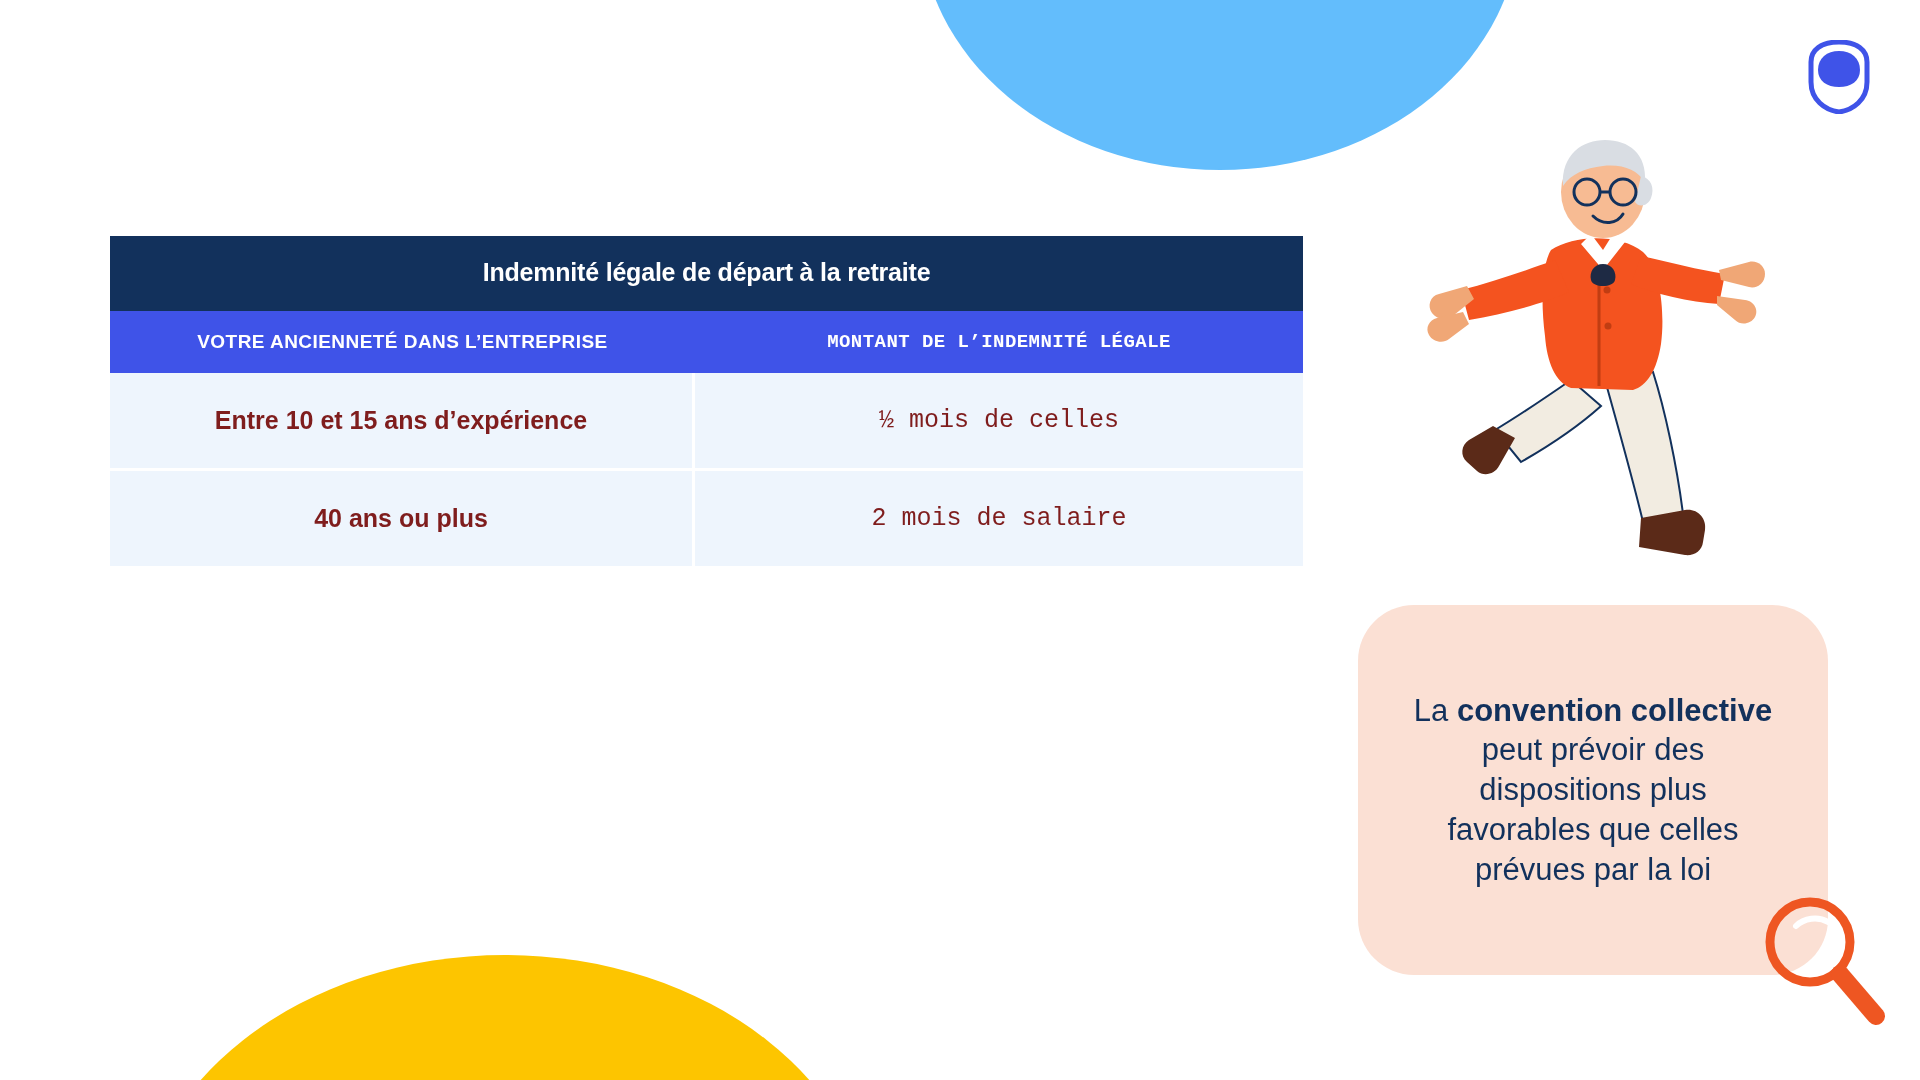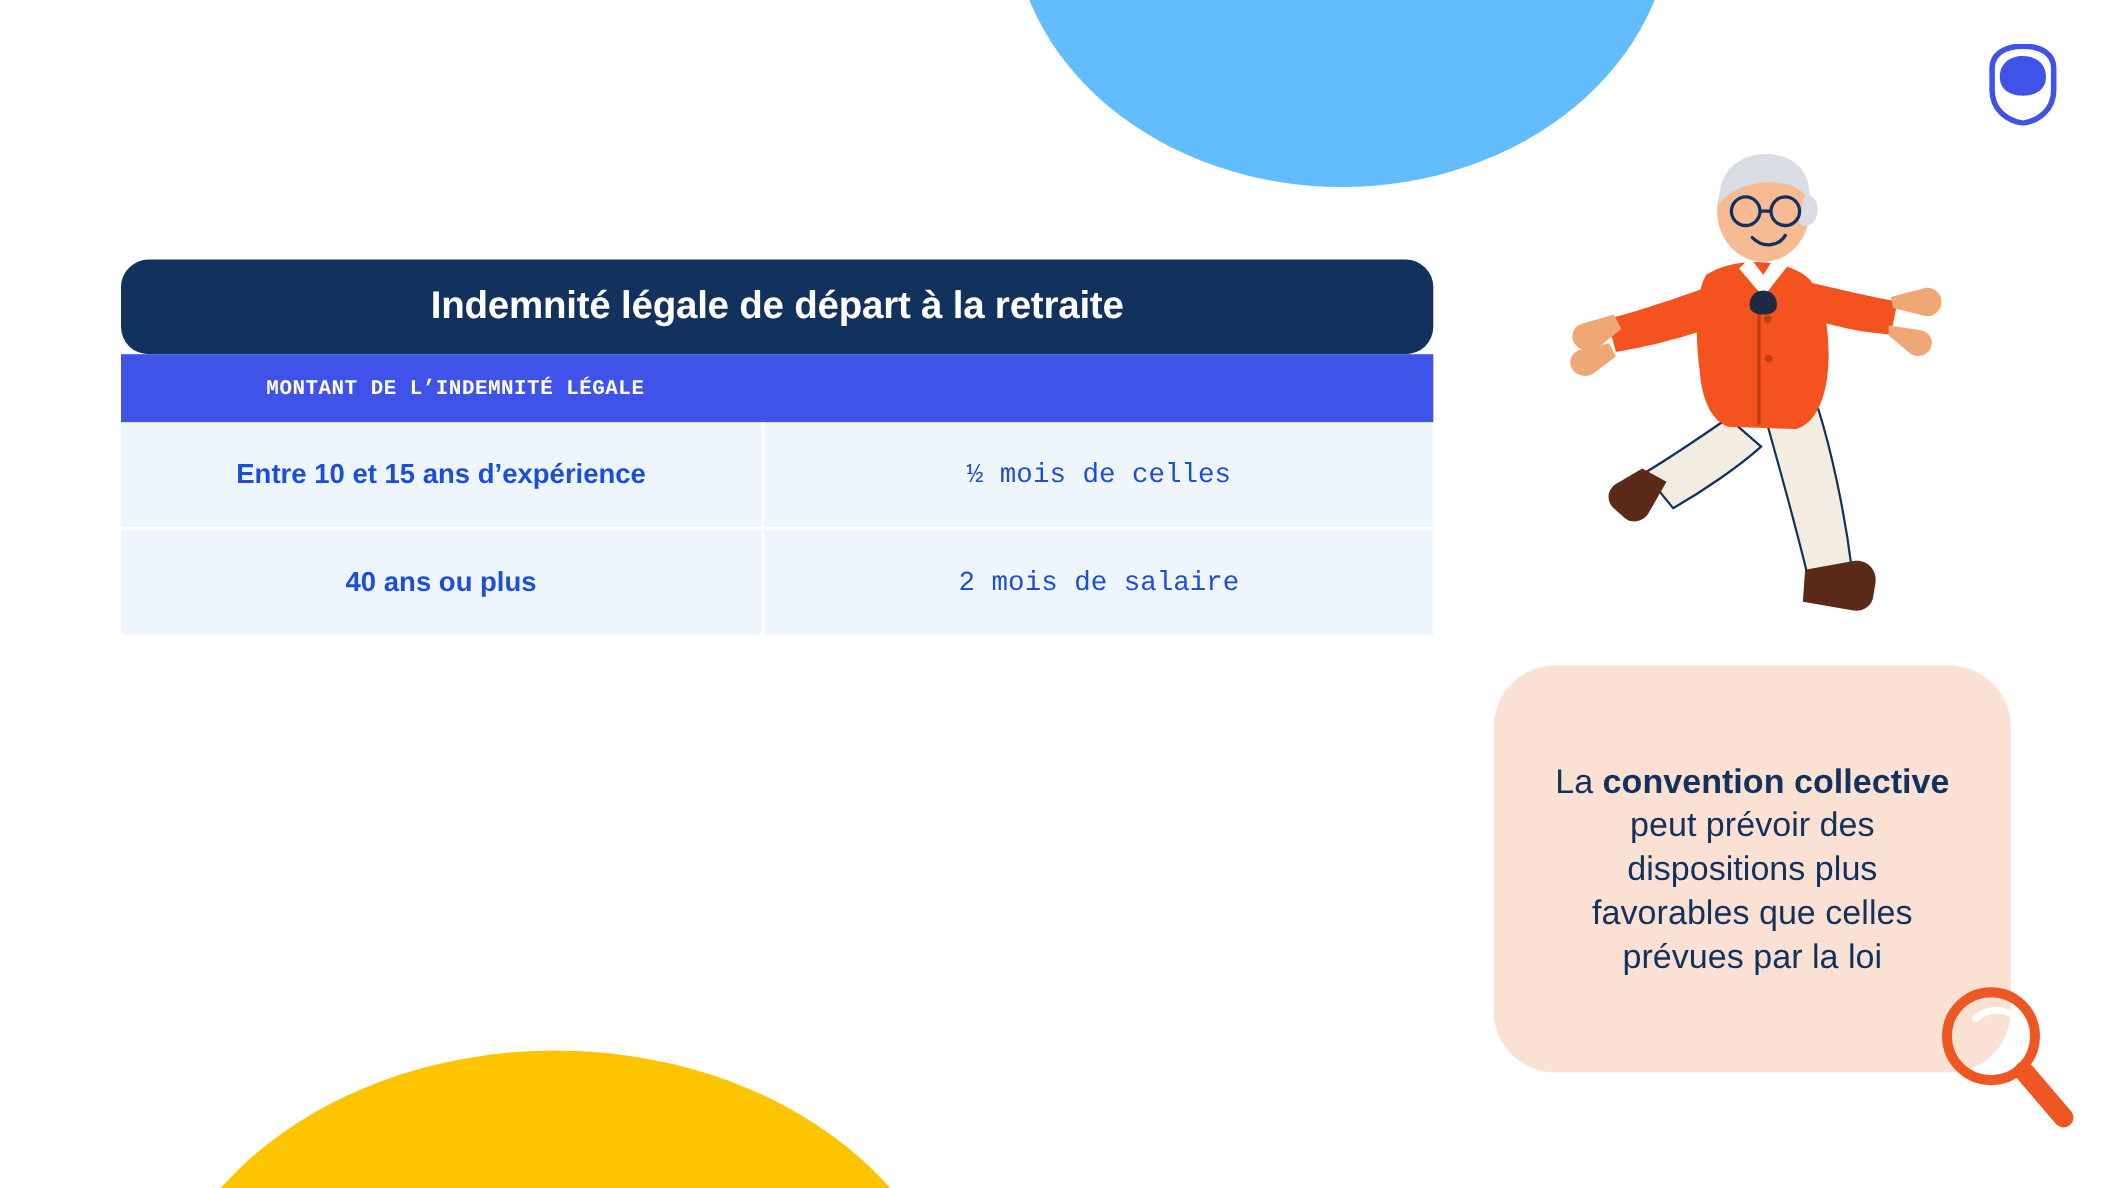--- a/index.html
+++ b/index.html
@@ -48,25 +48,24 @@
   .table-wrap {
     position: absolute;
     left: 110px;
     top: 236px;
     width: 1193px;
   }
   .table-title {
     background: #12315c;
     color: #ffffff;
     text-align: center;
-    font-size: 35px;
+    font-size: 25px;
     font-weight: bold;
     letter-spacing: -0.2px;
     padding: 22px 10px 24px;
-    border-radius: 25px;
   }
   .table-head {
     display: flex;
     background: #3f53e8;
     color: #ffffff;
   }
   .table-head .th {
     font-size: 19px;
     font-weight: bold;
     letter-spacing: 0.45px;
@@ -79,21 +78,21 @@
 
   .table-row {
     display: flex;
     background: #eef5fd;
     border-bottom: 3px solid #ffffff;
   }
   .table-row:last-child { border-bottom: none; }
   .table-row .td {
     box-sizing: border-box;
     text-align: center;
-    color: #1d4ed8;
+    color: #7f1d1d;
     padding: 33px 14px;
     font-size: 25px;
   }
   .table-row .td.left {
     font-weight: bold;
     border-right: 3px solid #ffffff;
   }
   .table-row .td.right {
     font-weight: normal;
   }
@@ -149,20 +148,21 @@
   <svg viewBox="0 0 62 74" width="62" height="74" aria-hidden="true">
     <path d="M31 2 C49 2 59 10 59 22 L59 42 C59 60 45 70 31 72 C17 70 3 60 3 42 L3 22 C3 10 13 2 31 2 Z" fill="none" stroke="#3f53e8" stroke-width="5"></path>
     <path d="M10 30 C10 18 19 11 31 11 C43 11 52 18 52 30 C52 41 43 47 31 47 C19 47 10 41 10 30 Z" fill="#3f53e8"></path>
   </svg>
 </div>
 
 <div class="table-wrap">
   <div class="table-title">Indemnité légale de départ à la retraite</div>
 
   <div class="table-head">
+    <div class="th col-a">VOTRE ANCIENNETÉ DANS L’ENTREPRISE</div>
     <div class="th col-b">MONTANT DE L’INDEMNITÉ LÉGALE</div>
   </div>
 
   <div class="table-row">
     <div class="td left col-a">Entre 10 et 15 ans d’expérience</div>
     <div class="td right col-b">½ mois de celles</div>
   </div>
   <div class="table-row">
     <div class="td left col-a">40 ans ou plus</div>
     <div class="td right col-b">2 mois de salaire</div>

